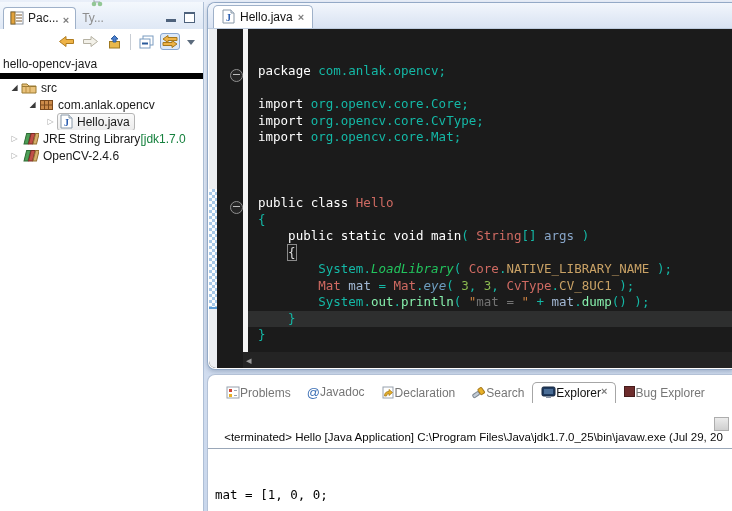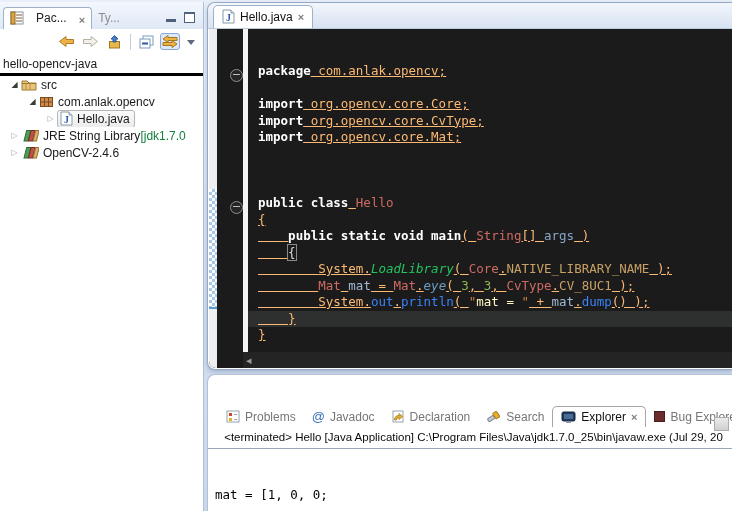--- a/index.html
+++ b/index.html
@@ -6,76 +6,76 @@
   body{
     width:732px;height:511px;position:relative;overflow:hidden;
     background:linear-gradient(180deg,#e9eff9 0%,#d4dff0 60%,#c9d7ec 100%);
     font-family:"Liberation Sans",sans-serif;font-size:12px;color:#1a1a1a;
     -webkit-font-smoothing:antialiased;
   }
   svg{display:block}
   
   .left-panel{position:absolute;left:0;top:2px;width:203px;bottom:0;background:#fff;border-right:1px solid #aebfd6;}
   .lp-tabs{height:27px;display:flex;align-items:flex-end;background:linear-gradient(#f4f8fd,#dfe8f5);padding-left:3px;}
-  .lp-tab{display:flex;align-items:flex-end;gap:12px;padding:3px 6px 4px;font-size:12px;}
+  .lp-tab{display:flex;align-items:flex-end;gap:4px;padding:3px 6px 4px;font-size:12px;}
   .lp-tab.active{background:#fff;border:1px solid #9fb1c9;border-bottom:none;border-radius:4px 4px 0 0;color:#222;}
   .lp-tab.inactive{color:#8d8d8d;flex-direction:column;}
   .winbtns{margin-left:auto;display:flex;gap:8px;align-items:center;padding:0 8px 6px 0;}
   .minbtn{width:10px;height:3px;background:#4e627c;margin-top:6px;}
   .maxbtn{width:9px;height:8px;border:1px solid #4e627c;border-top-width:2px;background:#fff;}
   .closex{color:#7d7d7d;font-weight:bold;font-size:11px;line-height:10px;}
   .lp-toolbar{height:25px;display:flex;align-items:center;justify-content:flex-end;gap:5px;padding-right:6px;background:#fff;}
   .tbtn{display:flex;align-items:center;justify-content:center;padding:1px;}
   .tbtn.pressed{border:1px solid #89a8d0;background:#dde9f8;border-radius:3px;}
   .tsep{width:1px;height:16px;background:#c8cdd4;margin:0 2px;}
   
   .tree{position:absolute;left:0;top:54px;right:0;font-size:12px;}
   .trow{height:17px;display:flex;align-items:center;white-space:nowrap;overflow:hidden;}
   .trow .tw{width:13px;text-align:center;font-size:8px;color:#3a3a3a;flex:0 0 13px;}
   .tw.hollow{color:#a9a9a9;}
   .trow .ticon{margin-right:4px;flex:0 0 auto;}
-  .proj-row{height:17px;line-height:17px;padding-left:3px;border-bottom:3px solid #000000;}
+  .proj-row{height:17px;line-height:17px;padding-left:3px;border-bottom:6px solid #000000;}
   .selbox{display:inline-flex;align-items:center;gap:4px;border:1px solid #b5b5b5;background:linear-gradient(#fafafa,#ececec);border-radius:3px;padding:0 4px 0 2px;height:16px;}
   .gray-suffix{color:#15803d;}
   
   .editor{position:absolute;left:207px;top:2px;width:525px;height:366px;background:#fff;border:1px solid #93a9c6;border-right:none;border-radius:8px 0 0 8px;box-shadow:0 2px 4px rgba(110,130,160,.45);}
   .etabs{height:25px;background:linear-gradient(#f2f6fc,#d8e2f2);border-bottom:1px solid #bccadd;border-radius:8px 0 0 0;display:flex;align-items:flex-end;padding-left:5px;}
   .etab{display:flex;align-items:center;gap:5px;background:#fff;border:1px solid #9fb1c9;border-bottom:none;border-radius:5px 5px 0 0;padding:3px 8px 4px;font-size:12px;color:#111;}
   .ebody{position:absolute;left:1px;right:0;top:26px;bottom:1px;background:#1b1b1b;border-bottom-left-radius:7px;overflow:hidden;}
   .ruler{position:absolute;left:0;top:0;bottom:0;width:8px;background:#edeff2;}
   .hatch{position:absolute;left:0;top:160px;width:8px;height:118px;
     background:conic-gradient(#a6c8e8 25%,#fdfdfd 0 50%,#a6c8e8 0 75%,#fdfdfd 0);
     background-size:6px 6px;border-bottom:2px solid #5b9bd5;}
   .gutter{position:absolute;left:8px;top:0;bottom:0;width:26px;background:#1b1b1b;}
   .fold{position:absolute;left:21px;width:11px;height:11px;border-radius:50%;background:#262626;border:1px solid #8f8f8f;}
   .fold::after{content:"";position:absolute;left:2px;right:2px;top:4px;height:1px;background:#bdbdbd;}
   .strip{position:absolute;left:34px;top:0;bottom:16px;width:5px;background:#f4f4f4;}
   .codearea{position:absolute;left:39px;top:0;right:0;bottom:16px;padding-top:4px;
     font-family:"DejaVu Sans Mono",monospace;font-size:12.5px;color:#dcdcdc;white-space:pre;overflow:hidden;}
   .cline{height:16.5px;line-height:16.5px;padding-left:10px;}
   .cline.hl{background:#2e2f2f;}
-  .tk-k{color:#ffffff;font-weight:bold;}
-  .tk-d{color:#fdba74;text-decoration:underline;}
+  .tk-k{color:#ffffff;font-weight:normal;}
+  .tk-d{color:#14b8a6;}
   .tk-cls{color:#cf6a62;}
   .tk-num{color:#8ab84f;}
-  .tk-str{color:#fef9c3;}
+  .tk-str{color:#737373;}
   .tk-sq{color:#cc8242;}
   .tk-const{color:#c8a165;}
-  .tk-m{color:#3b82f6;}
+  .tk-m{color:#86efac;}
   .tk-mi{color:#6d9cbe;font-style:italic;}
   .tk-itd{color:#22c55e;font-style:italic;}
   .tk-loc{color:#a2b8d4;}
   .tk-p{color:#87a5c8;}
   .tk-box{outline:1px solid #8a8a8a;}
   .hscroll{position:absolute;left:34px;right:0;bottom:0;height:16px;background:#242424;display:flex;align-items:center;}
   .hscroll .larr{color:#9a9a9a;font-size:11px;padding-left:3px;}
   
   .console{position:absolute;left:207px;top:374px;right:0;bottom:0;background:#fff;border:1px solid #b3c1d6;border-right:none;border-bottom:none;border-radius:8px 0 0 0;}
   .ctabs{display:flex;align-items:center;padding:7px 0 0 10px;font-size:12px;color:#767676;white-space:nowrap;overflow:hidden;}
-  .ctab{display:flex;align-items:center;gap:5px;padding:3px 8px;margin-top:24px;}
+  .ctab{display:flex;padding:3px 8px;}
   .ctab.active{color:#111;border:1px solid #a6a6a6;border-bottom:none;border-radius:5px 5px 0 0;background:#fff;}
   .bug-sq{width:9px;height:9px;background:#6d2c2c;border:1px solid #461c1c;display:inline-block;}
   .at-glyph{color:#3b6fb5;font-size:13px;}
   .dis-icon{position:absolute;right:3px;top:42px;width:13px;height:12px;background:linear-gradient(#ebebeb,#cfcfcf);border:1px solid #adadad;}
   .status{position:absolute;left:7px;right:0;top:56px;font-size:11.5px;color:#0a0a0a;white-space:nowrap;overflow:hidden;text-align:center;}
   .status-sep{position:absolute;left:0;right:0;top:73px;border-top:1px solid #9aa7b8;}
   .output{position:absolute;left:7px;top:77px;font-family:"DejaVu Sans Mono",monospace;font-size:12.5px;line-height:17px;color:#000;white-space:pre;}
 </style>
 </head>
 <body>

